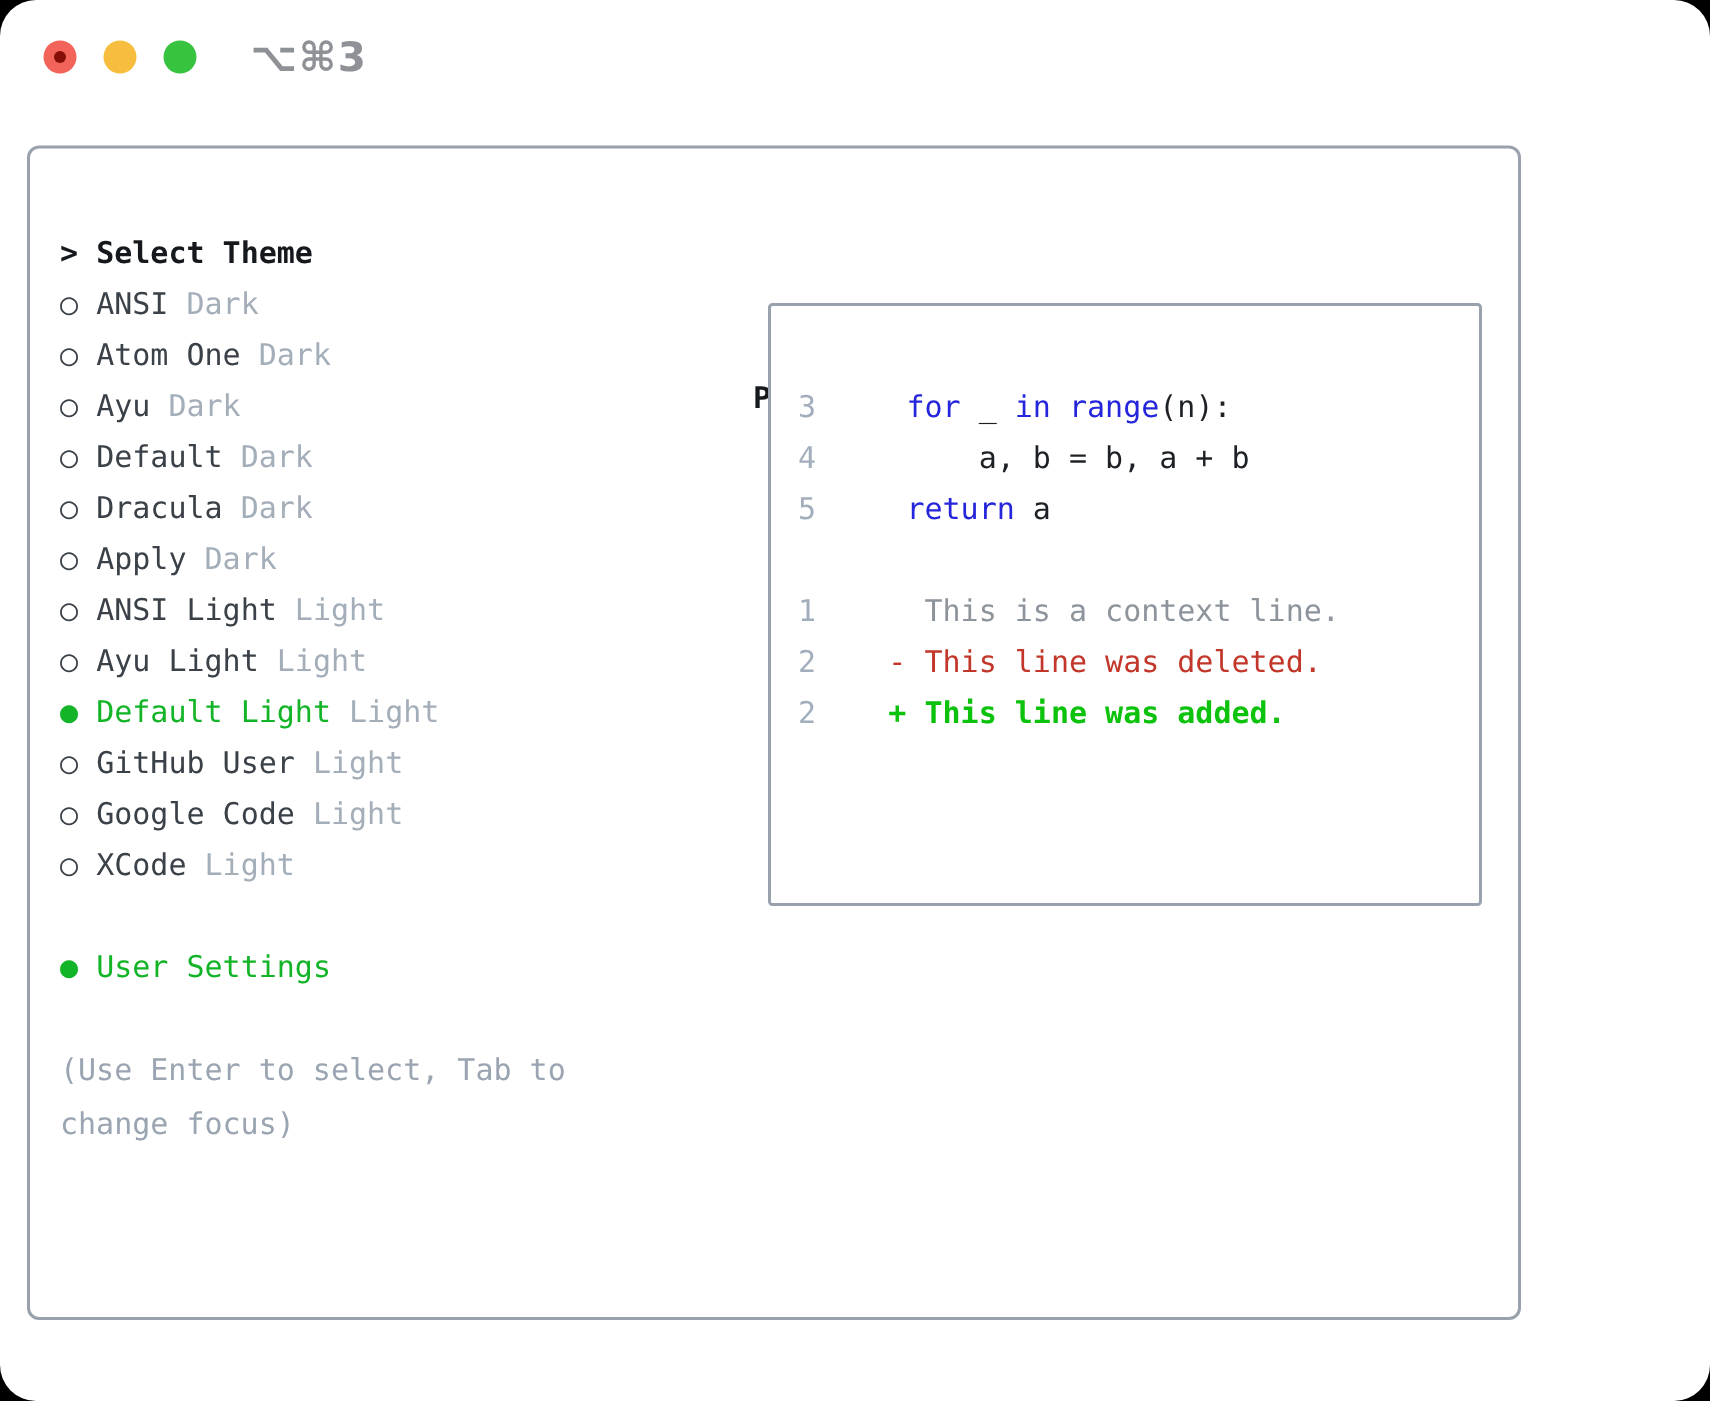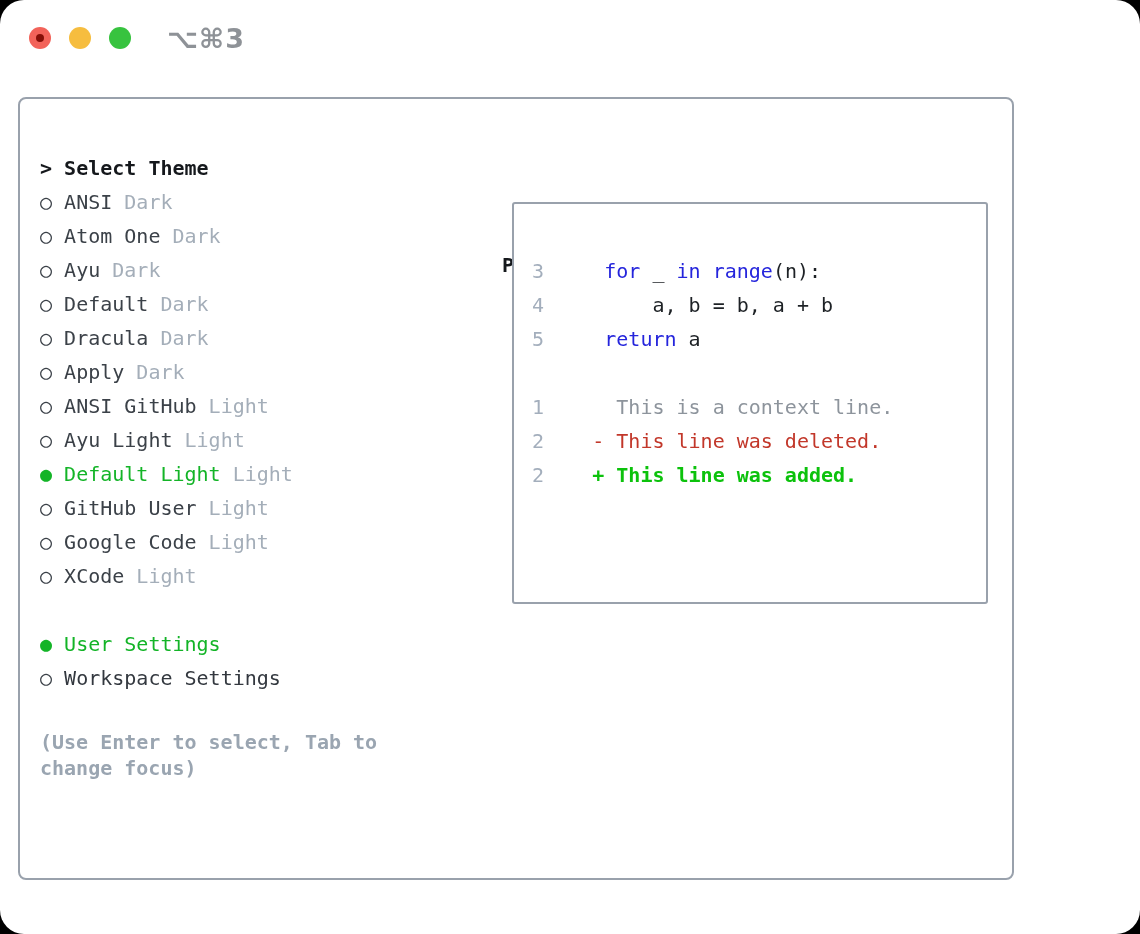--- a/index.html
+++ b/index.html
@@ -42,21 +42,21 @@
   .radio { color: #3b4148; }
   .radio.sel { color: var(--green, #13b427); }
   .name { color: #3b4148; }
   .name.sel { color: var(--green, #13b427); }
   .tag { color: var(--muted, #a4aeb9); }
 
   .apply-title { color: #22262c; }
   .apply-label { color: #33383f; }
   .apply-label.sel { color: var(--green, #13b427); }
 
-  .help { color: var(--help, #9aa5b1); width: 420px; line-height: 26px; font-weight: bold; }
+  .help { color: var(--help, #9aa5b1); width: 420px; line-height: 36px; }
 
   
   .preview-title { position: absolute; left: 482px; top: 149px; height: 34px;
     color: #15181c; font-weight: bold; }
   .preview-box {
     position: absolute; left: 492px; top: 103px; width: 476px; height: 402px;
     border: 2px solid var(--panel_border, #9aa2ad); border-radius: 3px;
     background: var(--window_bg, #fff);
     padding: 50px 0 0 18px; overflow: hidden;
   }
@@ -88,34 +88,33 @@
     <div class="left-col mono">
       <div class="row"><span class="prompt">&gt;</span><span> </span><span class="list-title">Select Theme</span></div>
 
       <div>
           <div class="row"><span class="radio">○</span> <span class="name">ANSI</span> <span class="tag">Dark</span></div>
           <div class="row"><span class="radio">○</span> <span class="name">Atom One</span> <span class="tag">Dark</span></div>
           <div class="row"><span class="radio">○</span> <span class="name">Ayu</span> <span class="tag">Dark</span></div>
           <div class="row"><span class="radio">○</span> <span class="name">Default</span> <span class="tag">Dark</span></div>
           <div class="row"><span class="radio">○</span> <span class="name">Dracula</span> <span class="tag">Dark</span></div>
           <div class="row"><span class="radio">○</span> <span class="name">Apply</span> <span class="tag">Dark</span></div>
-          <div class="row"><span class="radio">○</span> <span class="name">ANSI GitHub</span> <span class="tag">Light</span></div>
+          <div class="row"><span class="radio">○</span> <span class="name">ANSI Light</span> <span class="tag">Light</span></div>
           <div class="row"><span class="radio">○</span> <span class="name">Ayu Light</span> <span class="tag">Light</span></div>
           <div class="row"><span class="radio sel">●</span> <span class="name sel">Default Light</span> <span class="tag">Light</span></div>
           <div class="row"><span class="radio">○</span> <span class="name">GitHub User</span> <span class="tag">Light</span></div>
           <div class="row"><span class="radio">○</span> <span class="name">Google Code</span> <span class="tag">Light</span></div>
           <div class="row"><span class="radio">○</span> <span class="name">XCode</span> <span class="tag">Light</span></div>
         </div>
 
       <div class="row blank"></div>
 
 
       <div>
           <div class="row"><span class="radio sel">●</span> <span class="apply-label sel">User Settings</span></div>
-          <div class="row"><span class="radio">○</span> <span class="apply-label">Workspace Settings</span></div>
         </div>
 
       <div class="row blank"></div>
 
       <div class="help">(Use Enter to select, Tab to change focus)</div>
     </div>
 
     <div class="preview-title mono">Preview</div>
 
     <div class="preview-box mono">

